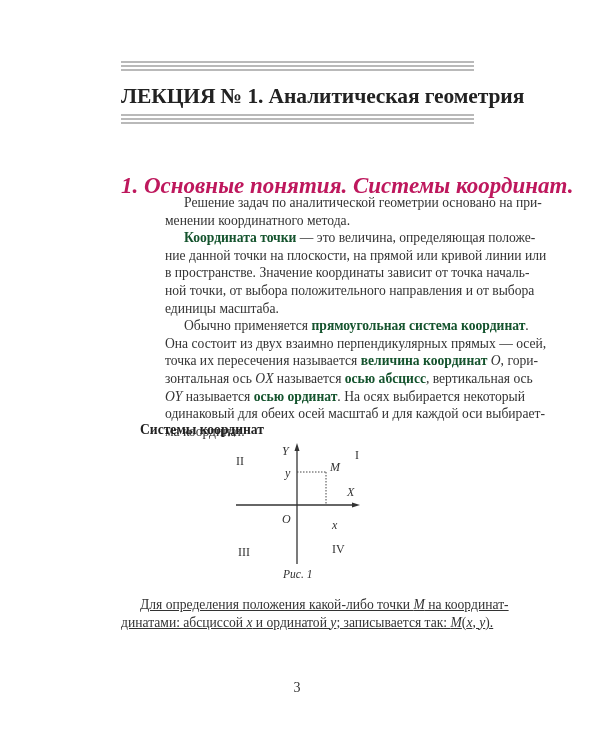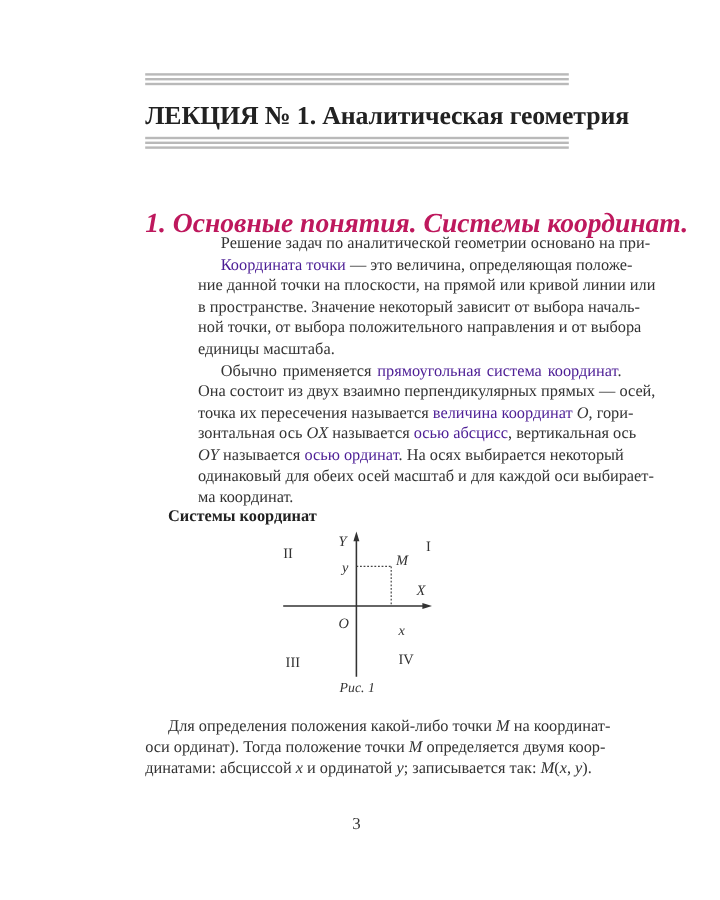--- a/index.html
+++ b/index.html
@@ -78,25 +78,25 @@
     .body-text p .line {
       display: block;
       text-align: justify;
       text-align-last: justify;
       white-space: nowrap;
       overflow: visible;
     }
     .body-text p .line.first { padding-left: 19px; }
     .body-text p .line.last { text-align-last: left; }
     .body-text p { text-indent: 0; }
-    b { font-weight: normal; color: #4c1d95; }
+    b { font-weight: bold; color: #14532d; }
     i { font-style: italic; }
 
     .block-1 { top: 194px; margin-left: 44px; }
-    .block-3 { top: 596px; }
+    .block-3 { top: 596px; text-decoration: underline; }
 
     .subhead {
       position: absolute;
       left: 140px;
       top: 421px;
       font-weight: bold;
       font-size: 13.6px;
       line-height: 17px;
       color: #222;
     }
@@ -148,25 +148,26 @@
       <div class="stripe"></div>
   </div>
 
   <div class="section-title">
     <div>1. Основные понятия. Системы координат.</div>
   </div>
 
   <div class="body-text block-1">
     <p>
       <span class="line first">Решение задач по аналитической геометрии основано на при-</span>
+      <span class="line last">менении координатного метода.</span>
     </p>
     <p>
       <span class="line first"><b>Координата точки</b><span> — это величина, определяющая положе-</span></span>
       <span class="line">ние данной точки на плоскости, на прямой или кривой линии или</span>
-      <span class="line">в пространстве. Значение некоторый зависит от выбора началь-</span>
+      <span class="line">в пространстве. Значение координаты зависит от точка началь-</span>
       <span class="line">ной точки, от выбора положительного направления и от выбора</span>
       <span class="line last">единицы масштаба.</span>
     </p>
     <p>
       <span class="line first"><span>Обычно применяется </span><b>прямоугольная система координат</b><span>.</span></span>
       <span class="line">Она состоит из двух взаимно перпендикулярных прямых — осей,</span>
       <span class="line"><span>точка их пересечения называется </span><b>величина координат</b><span> </span><i>O</i><span>, гори-</span></span>
       <span class="line"><span>зонтальная ось </span><i>OX</i><span> называется </span><b>осью абсцисс</b><span>, вертикальная ось</span></span>
       <span class="line"><i>OY</i><span> называется </span><b>осью ординат</b><span>. На осях выбирается некоторый</span></span>
       <span class="line">одинаковый для обеих осей масштаб и для каждой оси выбирает-</span>
@@ -197,20 +198,19 @@
     <span class="fig-label it" style="left:62px; top:75px;">O</span>
     <span class="fig-label it" style="left:112px; top:81px;">x</span>
     <span class="fig-label" style="left:18px; top:108px;">III</span>
     <span class="fig-label" style="left:112px; top:105px;">IV</span>
     <span class="fig-label it" style="left:63px; top:130px; font-size:11.5px;">Рис. 1</span>
   </div>
 
   <div class="body-text block-3">
     <p>
       <span class="line first"><span>Для определения положения какой-либо точки </span><i>M</i><span> на координат-</span></span>
-      <span class="line"><span>оси ординат). Тогда положение точки </span><i>M</i><span> определяется двумя коор-</span></span>
       <span class="line"><span>динатами: абсциссой </span><i>x</i><span> и ординатой </span><i>y</i><span>; записывается так: </span><i>M</i><span>(</span><i>x</i><span>, </span><i>y</i><span>).</span></span>
     </p>
   </div>
 
   <div class="page-number">3</div>
 
 </div>
 
 </body></html>

